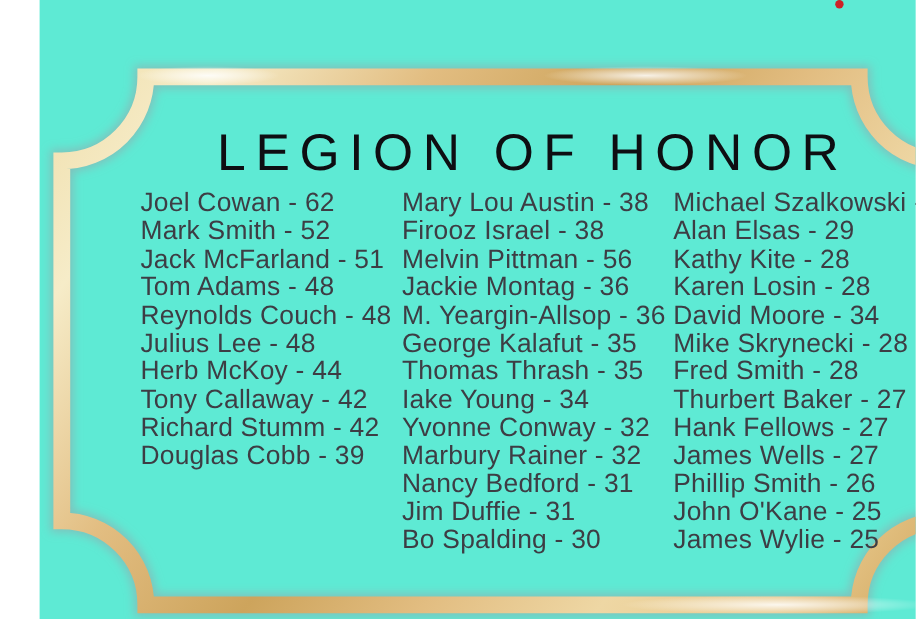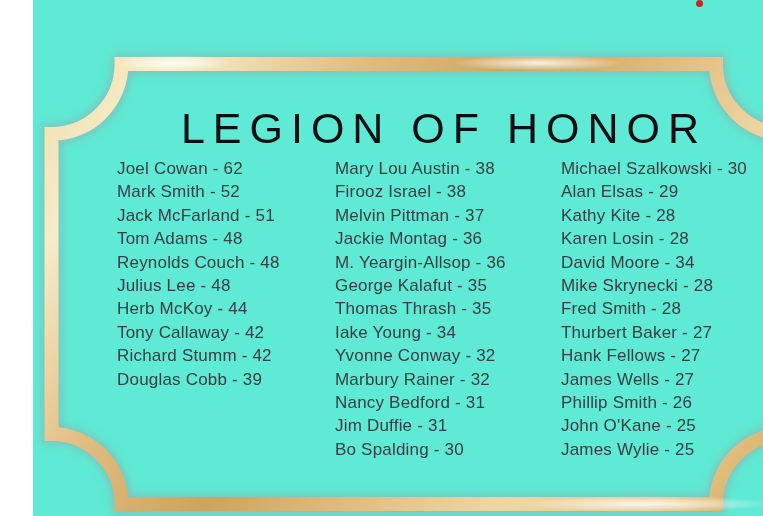--- a/index.html
+++ b/index.html
@@ -50,21 +50,21 @@
   }
   .col {
     position: absolute;
     top: 157px;
     white-space: nowrap;
   }
   .col-1 { left: 84px; }
   .col-2 { left: 302px; }
   .col-3 { left: 528px; }
   .entry {
-    font-size: 17px;
+    font-size: 22px;
     line-height: 23.4px;
     color: #3d3d44;
     letter-spacing: 0.2px;
   }
 </style>
 </head>
 <body>
 
 <div class="canvas">
 
@@ -111,21 +111,21 @@
       <div class="entry">Reynolds Couch - 48</div>
       <div class="entry">Julius Lee - 48</div>
       <div class="entry">Herb McKoy - 44</div>
       <div class="entry">Tony Callaway - 42</div>
       <div class="entry">Richard Stumm - 42</div>
       <div class="entry">Douglas Cobb - 39</div>
     </div>
   <div class="col col-2">
       <div class="entry">Mary Lou Austin - 38</div>
       <div class="entry">Firooz Israel - 38</div>
-      <div class="entry">Melvin Pittman - 37</div>
+      <div class="entry">Melvin Pittman - 56</div>
       <div class="entry">Jackie Montag - 36</div>
       <div class="entry">M. Yeargin-Allsop - 36</div>
       <div class="entry">George Kalafut - 35</div>
       <div class="entry">Thomas Thrash - 35</div>
       <div class="entry">Iake Young - 34</div>
       <div class="entry">Yvonne Conway - 32</div>
       <div class="entry">Marbury Rainer - 32</div>
       <div class="entry">Nancy Bedford - 31</div>
       <div class="entry">Jim Duffie - 31</div>
       <div class="entry">Bo Spalding - 30</div>

